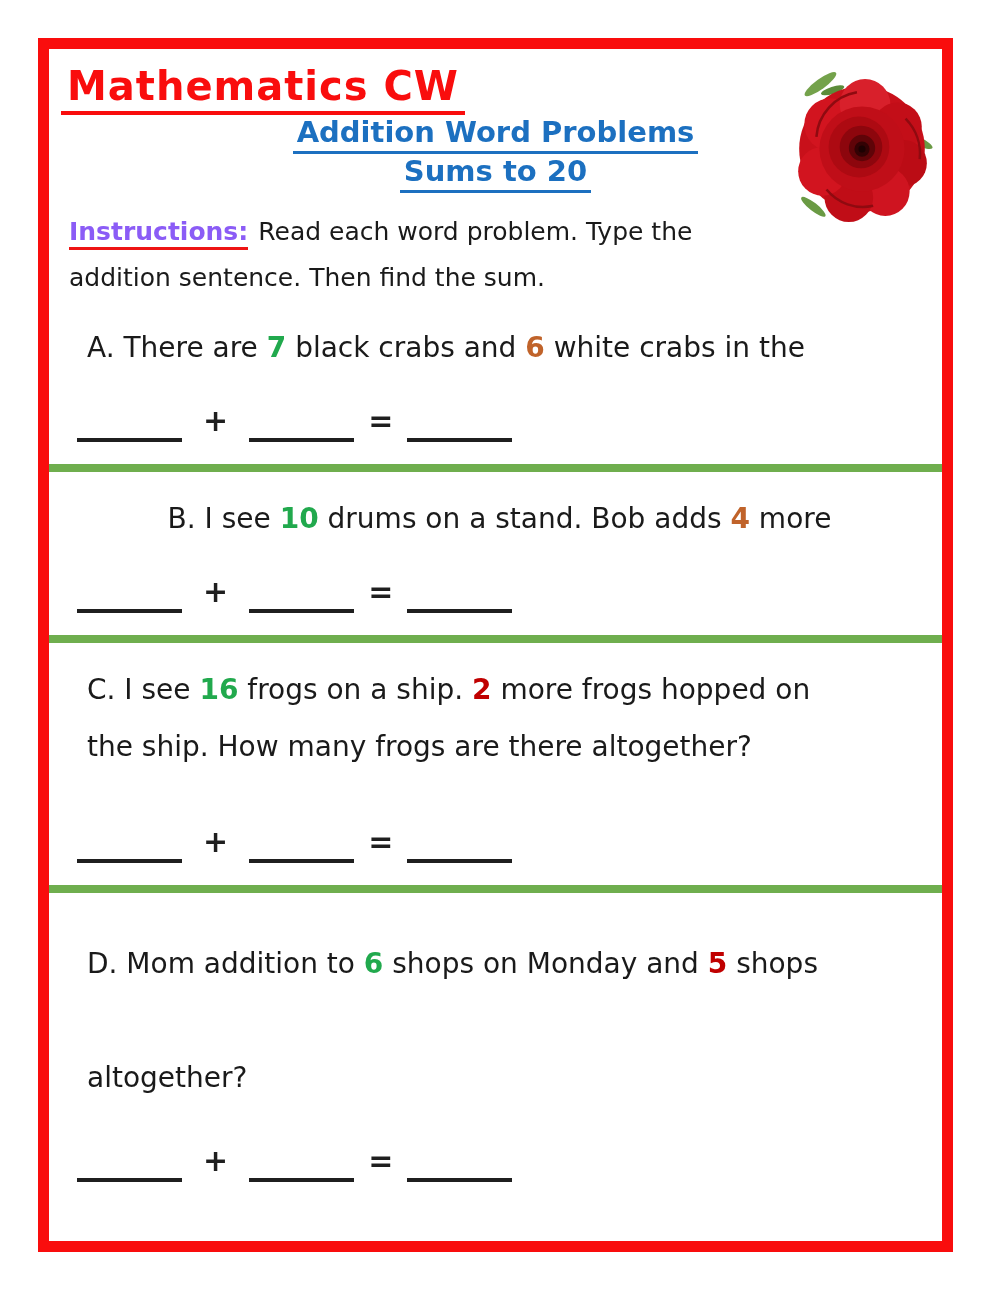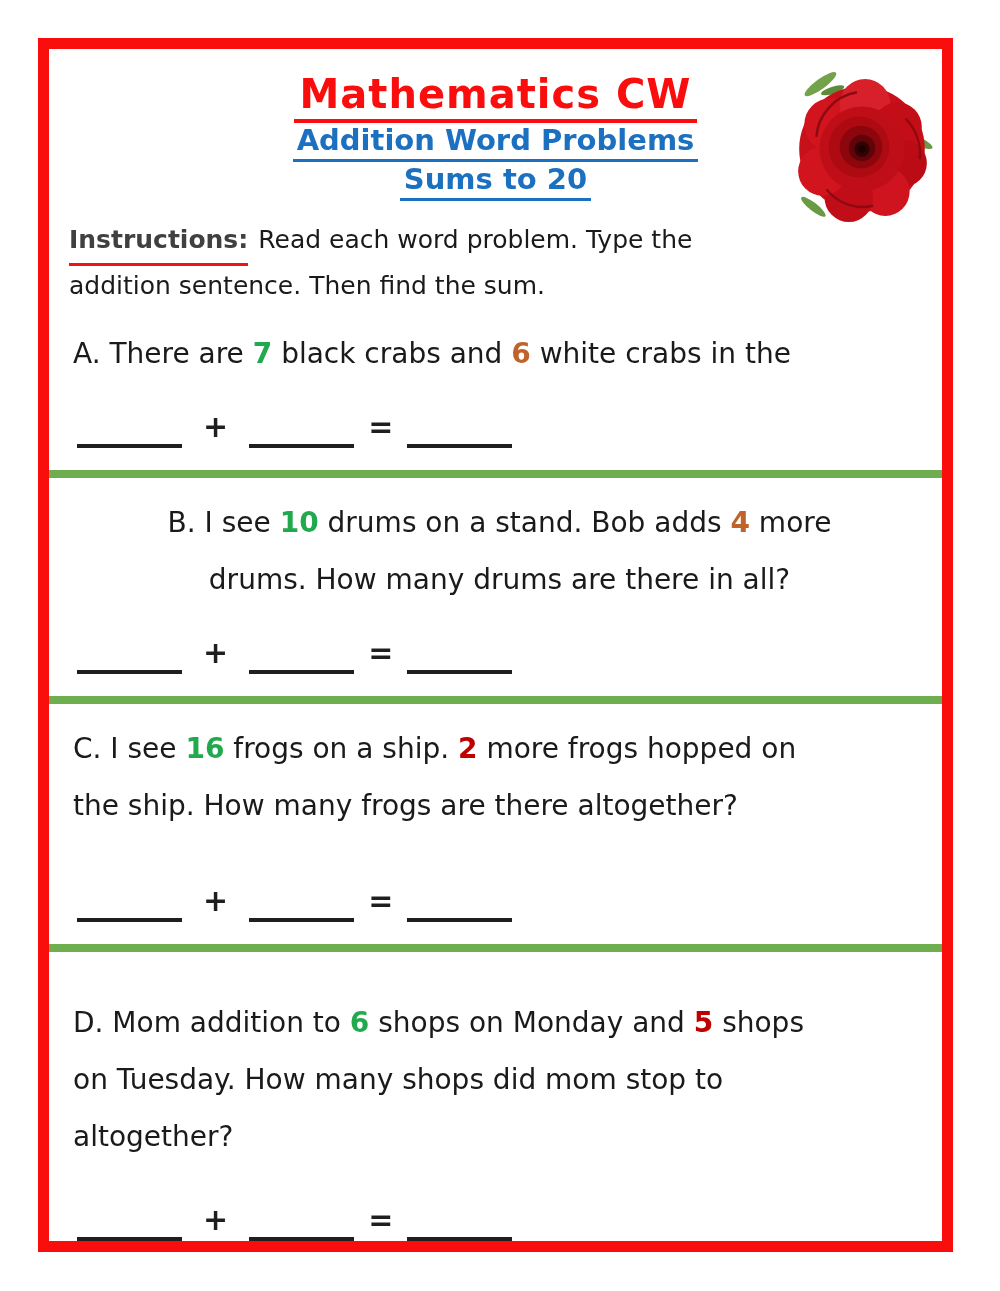--- a/index.html
+++ b/index.html
@@ -18,21 +18,21 @@
     box-sizing:border-box;
     background:#ffffff;
   }
   .content {
     position:relative;
     height:100%;
     padding:12px 12px 0 12px;
     box-sizing:border-box;
   }
   
-  .title-wrap { text-align:center; margin-top:10px; }
+  .title-wrap { text-align:left; margin-top:2px; }
   .title {
     display:inline-block;
     color:var(--border-red,#f90d0d);
     font-size:40px; font-weight:bold;
     border-bottom:4px solid var(--border-red,#f90d0d);
     padding:0 6px 2px 6px;
     letter-spacing:1px;
   }
   .sub-wrap { text-align:center; margin-top:0; }
   .subtitle {
@@ -48,30 +48,30 @@
     width:152px; height:164px;
   }
   
   .instructions {
     margin:16px 0 0 8px;
     font-size:25px;
     line-height:46px;
     max-width:740px;
   }
   .instr-label {
-    color:#404040;
+    color:#8b5cf6;
     font-weight:bold;
     border-bottom:3px solid #ee1414;
-    padding-bottom:9px;
+    padding-bottom:1px;
     margin-right:10px;
   }
   
   .problem { margin:0 0 0 8px; }
   .problem-text {
-    margin:4px;
+    margin:18px;
     font-size:28px;
     line-height:57px;
     white-space:nowrap;
   }
   .seg-black { color:var(--text-black,#1a1a1a); }
   .seg-green { color:var(--number-green,#21a94d); font-weight:bold; }
   .seg-orange{ color:var(--number-orange,#c0632a); font-weight:bold; }
   .seg-red   { color:var(--number-red,#c00000); font-weight:bold; }
   .p-a { margin-top:16px; }
   .p-b { margin-top:16px;text-align:center; }
@@ -160,21 +160,21 @@
         <span class="blank"></span>
         <span class="op plus">+</span>
         <span class="blank"></span>
         <span class="op eq">=</span>
         <span class="blank"></span>
       </div>
     </section>
     <div class="divider"></div>
 
     <section class="problem p-b">
-      <p class="problem-text"><span class="seg seg-black">B. I see </span><span class="seg seg-green">10</span><span class="seg seg-black"> drums on a stand. Bob adds </span><span class="seg seg-orange">4</span><span class="seg seg-black"> more</span><br><span class="seg seg-black">drums. How many drums are there in all?</span></p>
+      <p class="problem-text"><span class="seg seg-black">B. I see </span><span class="seg seg-green">10</span><span class="seg seg-black"> drums on a stand. Bob adds </span><span class="seg seg-orange">4</span><span class="seg seg-black"> more</span><br></p>
       <div class="answer-row">
         <span class="blank"></span>
         <span class="op plus">+</span>
         <span class="blank"></span>
         <span class="op eq">=</span>
         <span class="blank"></span>
       </div>
     </section>
     <div class="divider"></div>
 
@@ -184,21 +184,21 @@
         <span class="blank"></span>
         <span class="op plus">+</span>
         <span class="blank"></span>
         <span class="op eq">=</span>
         <span class="blank"></span>
       </div>
     </section>
     <div class="divider"></div>
 
     <section class="problem p-d">
-      <p class="problem-text"><span class="seg seg-black">D. Mom addition to </span><span class="seg seg-green">6</span><span class="seg seg-black"> shops on Monday and </span><span class="seg seg-red">5</span><span class="seg seg-black"> shops</span><br><span class="seg seg-black">on Tuesday. How many shops did mom stop to</span><br><span class="seg seg-black">altogether?</span></p>
+      <p class="problem-text"><span class="seg seg-black">D. Mom addition to </span><span class="seg seg-green">6</span><span class="seg seg-black"> shops on Monday and </span><span class="seg seg-red">5</span><span class="seg seg-black"> shops</span><br><br><span class="seg seg-black">altogether?</span></p>
       <div class="answer-row">
         <span class="blank"></span>
         <span class="op plus">+</span>
         <span class="blank"></span>
         <span class="op eq">=</span>
         <span class="blank"></span>
       </div>
     </section>
 
   </div>

